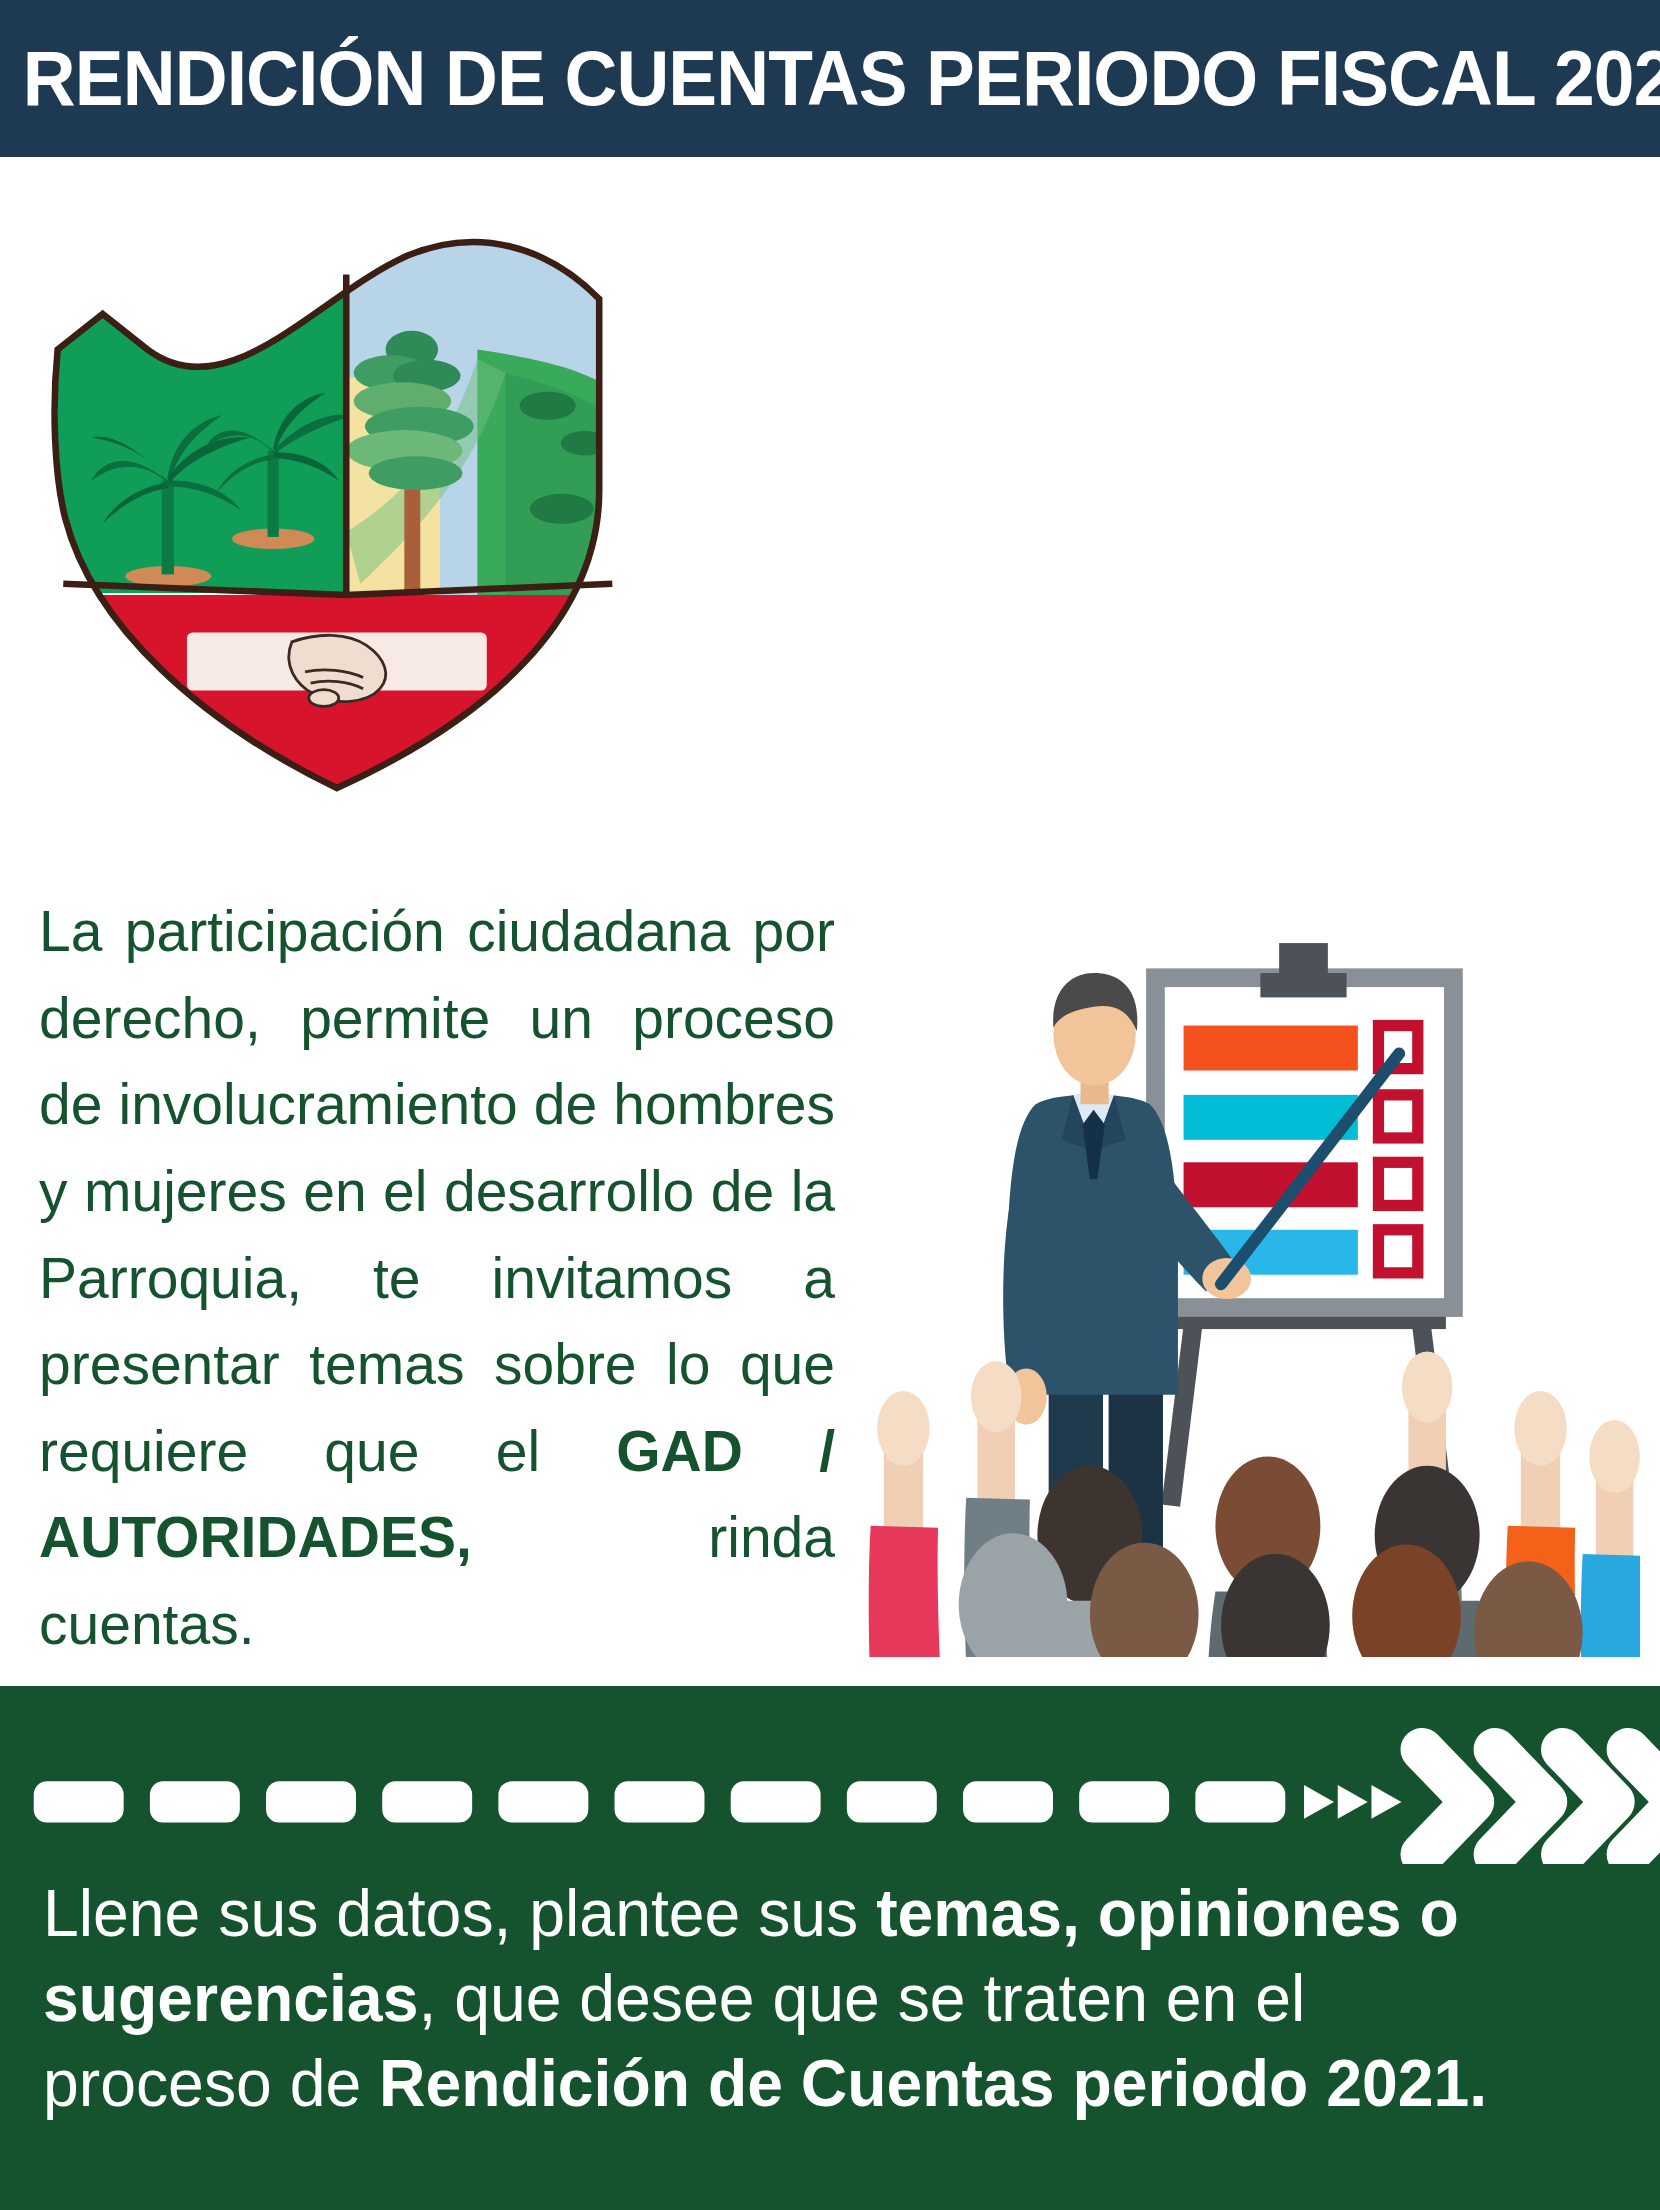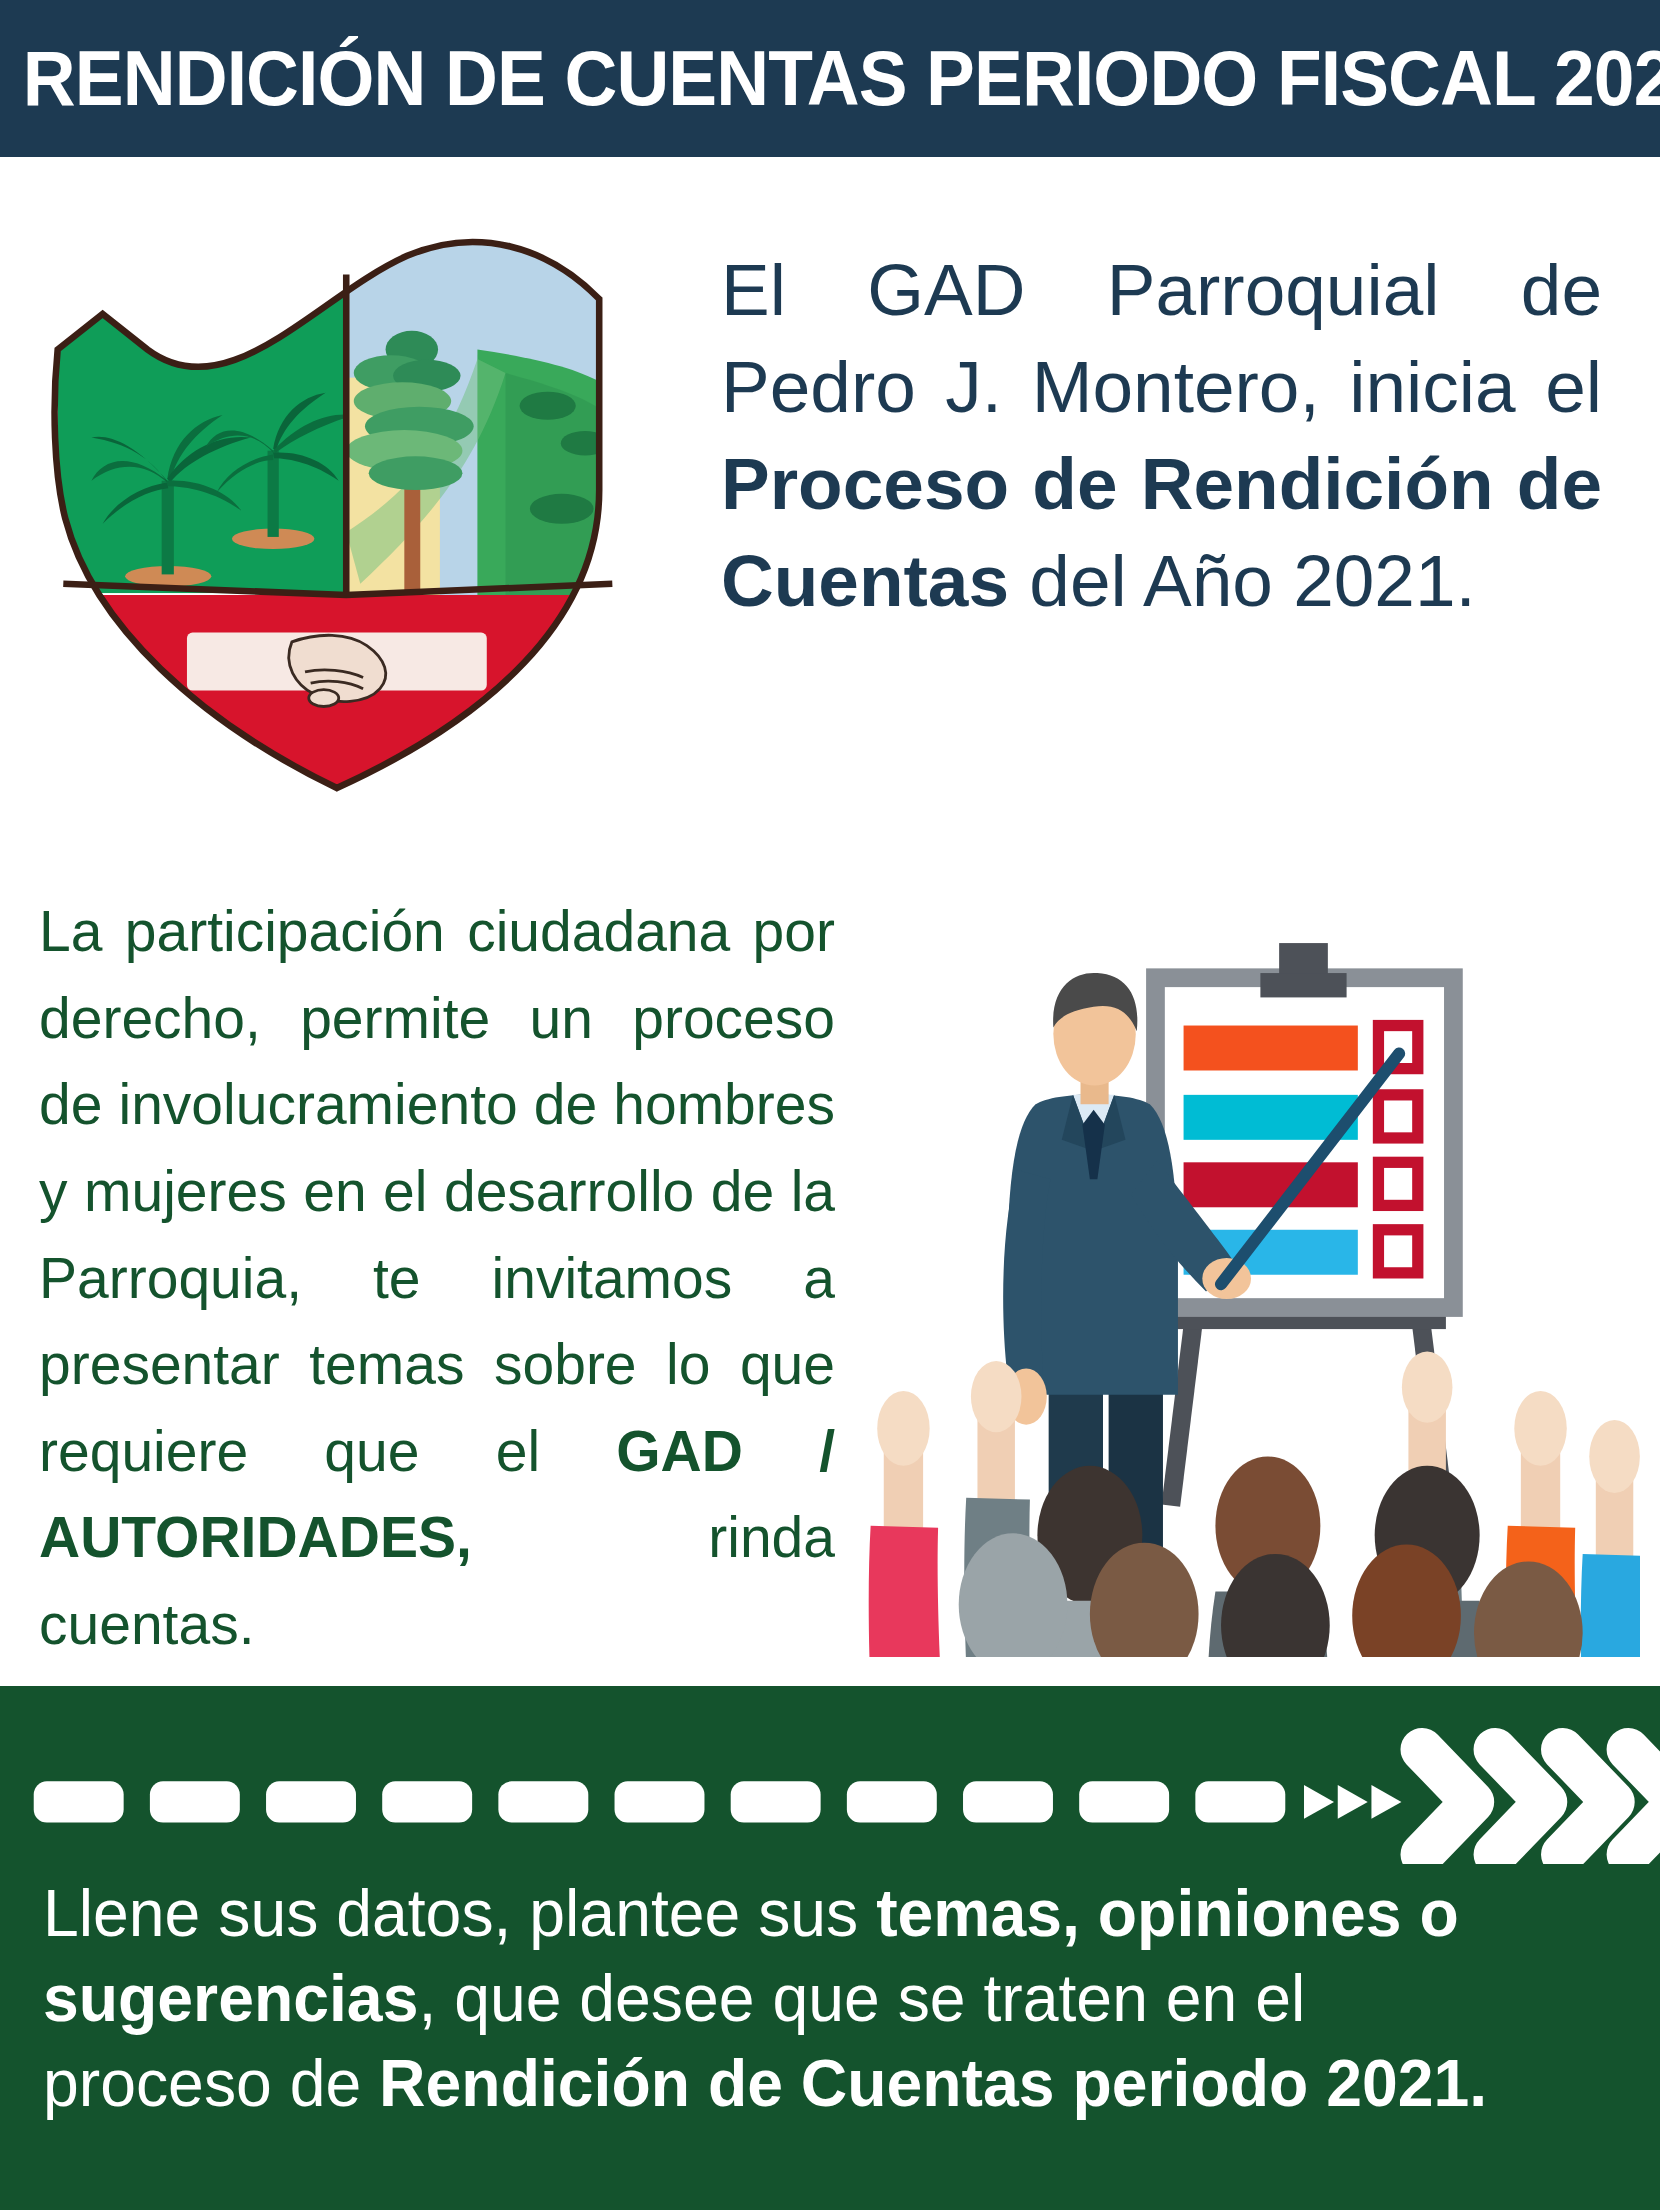--- a/index.html
+++ b/index.html
@@ -195,23 +195,20 @@
                  L600 300
                  C 600 440, 480 545, 320 618
                  C 175 548, 60 445, 30 330
                  C 18 282, 16 210, 22 150 Z" fill="none" stroke="#3b1f15" stroke-width="7"></path>
 
         <path d="M330 70 L330 412" stroke="#3b1f15" stroke-width="7" fill="none"></path>
         <path d="M28 400 L330 412 L614 400" stroke="#3b1f15" stroke-width="7" fill="none"></path>
       </svg>
     </div>
 
-    <div class="intro-text">
-      <span>El GAD Parroquial de Pedro J. Montero, inicia el </span><b>Proceso de Rendición de Cuentas</b><span> del Año 2021.</span>
-    </div>
   </div>
 
   <div class="mid-row">
     <div class="mid-text">
       <span>La participación ciudadana por derecho, permite un proceso de involucramiento de hombres y mujeres en el desarrollo de la Parroquia, te invitamos a presentar temas sobre lo que requiere que el </span><b>GAD / AUTORIDADES,</b><span> rinda cuentas.</span>
     </div>
 
     <div class="illus-wrap">
       <svg viewBox="0 0 845 840" width="792" height="787">
 

